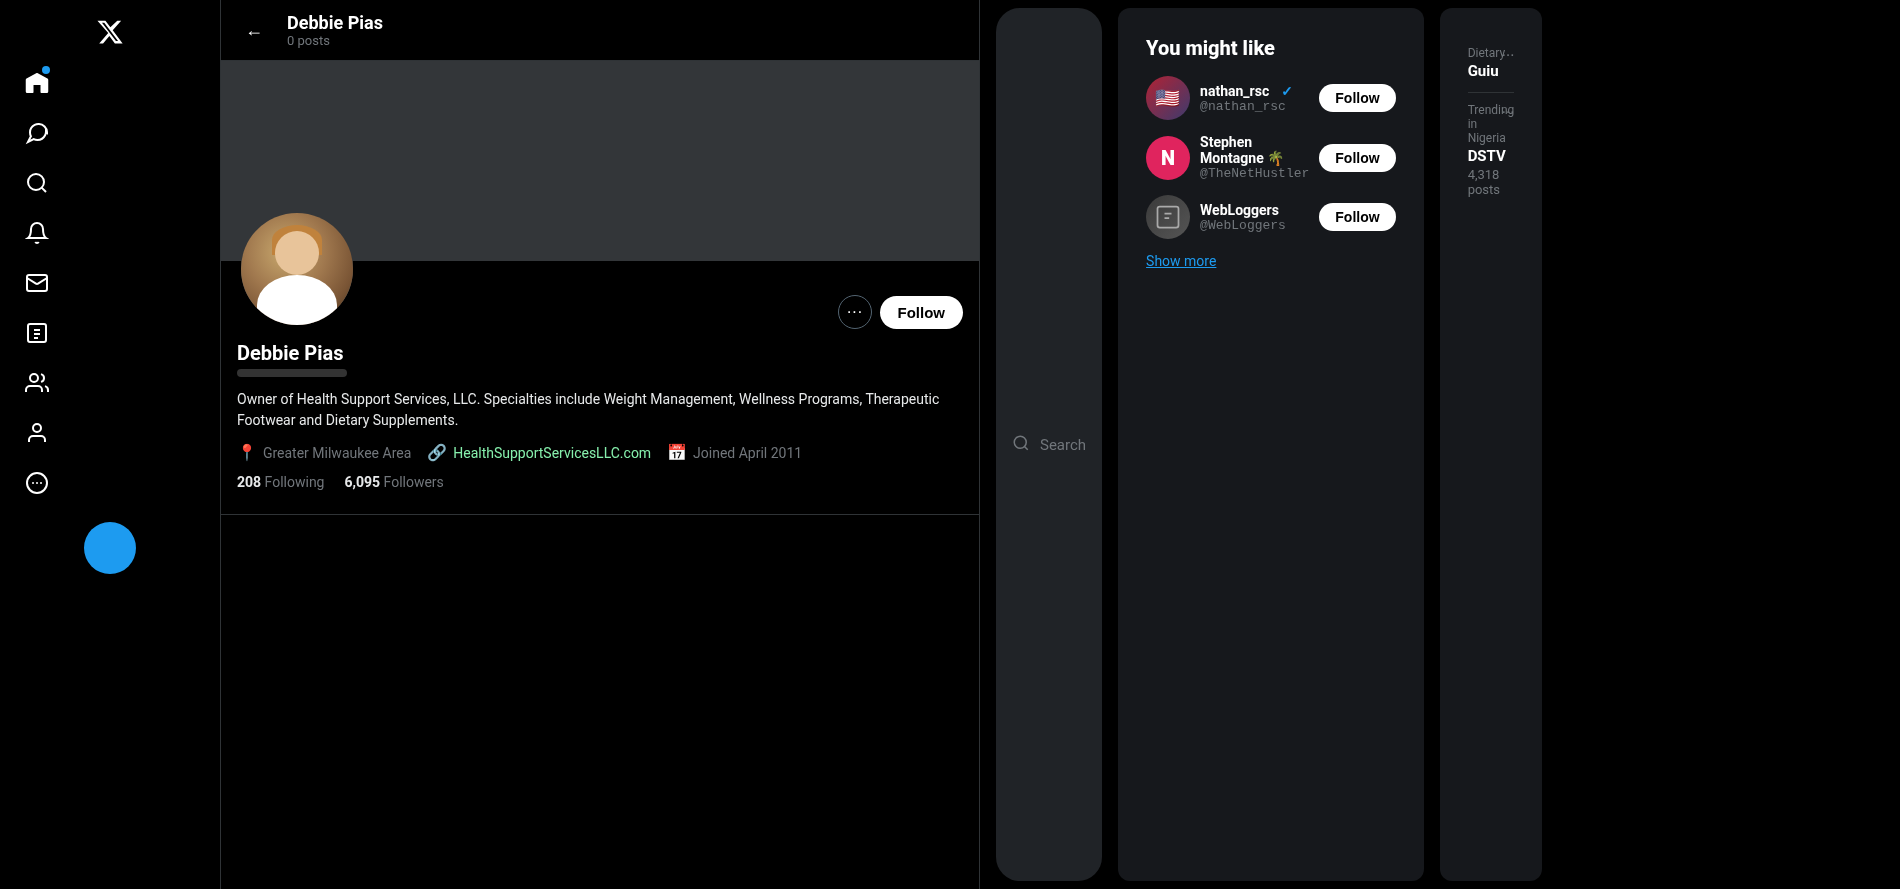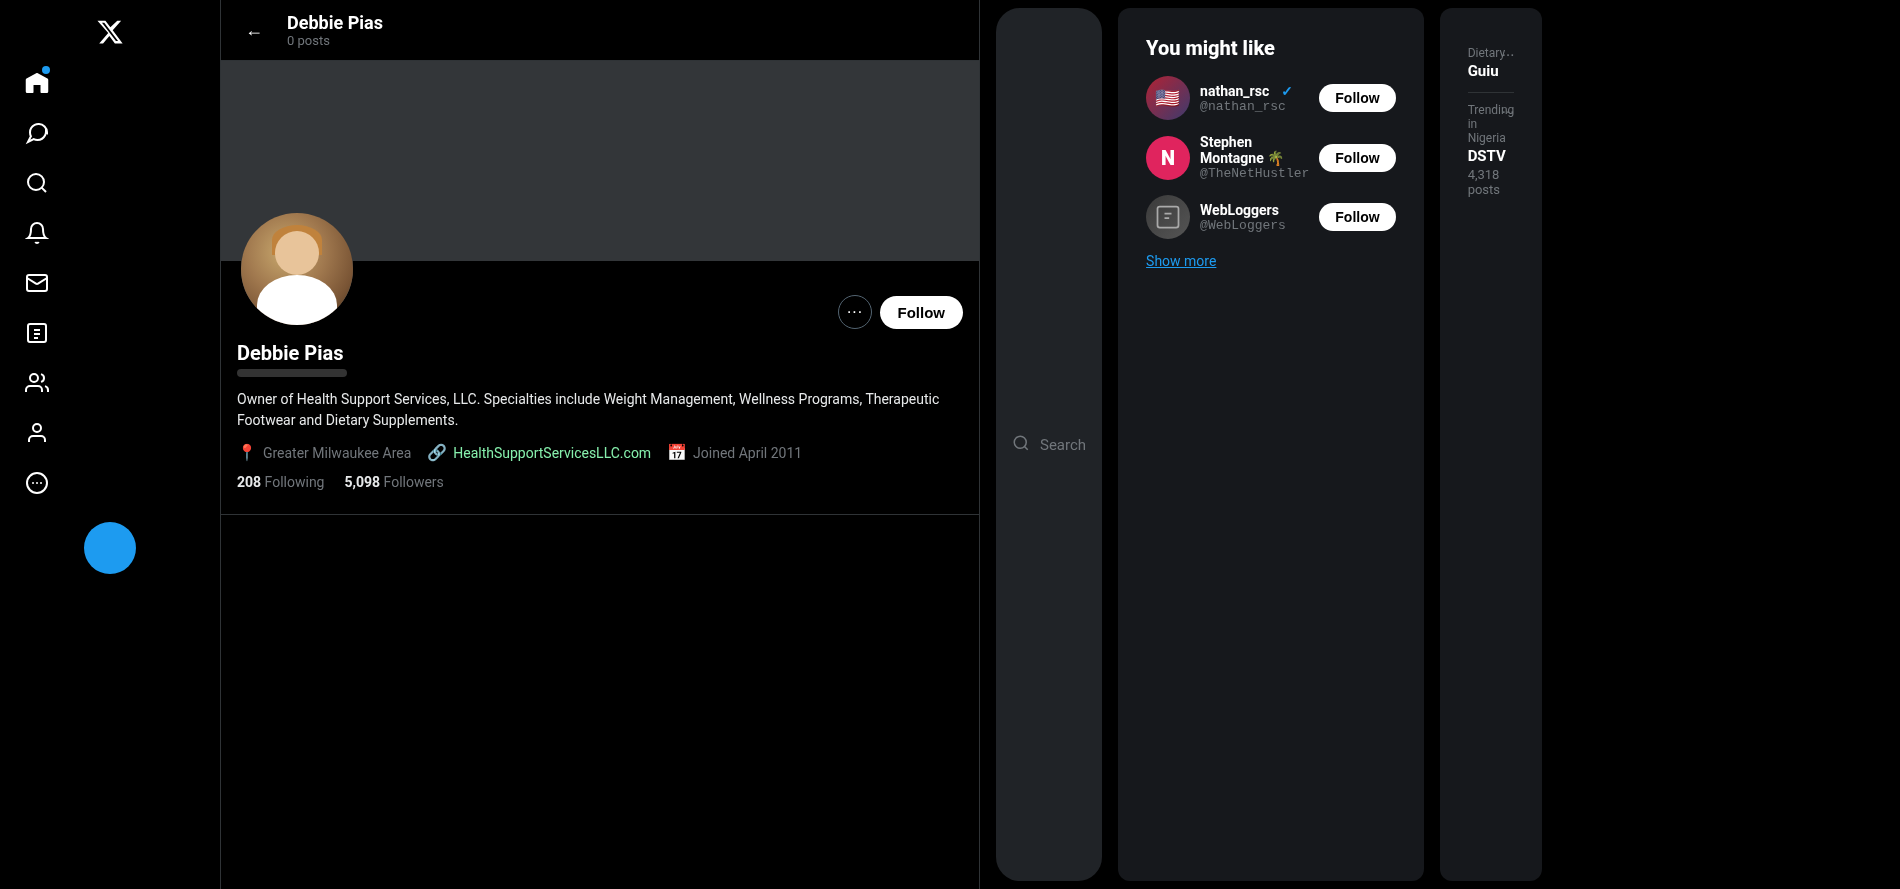--- a/index.html
+++ b/index.html
@@ -539,21 +539,21 @@
         <span>Joined April 2011</span>
       </div>
     </div>
 
     <div class="profile-stats">
       <div class="stat-item">
         <span class="stat-count">208</span>
         <span class="stat-label">Following</span>
       </div>
       <div class="stat-item">
-        <span class="stat-count">5,098</span>
+        <span class="stat-count">6,095</span>
         <span class="stat-label">Followers</span>
       </div>
     </div>
 
   </div>
 </main>
 
 <aside class="right-sidebar">
 
   <div class="search-bar">

